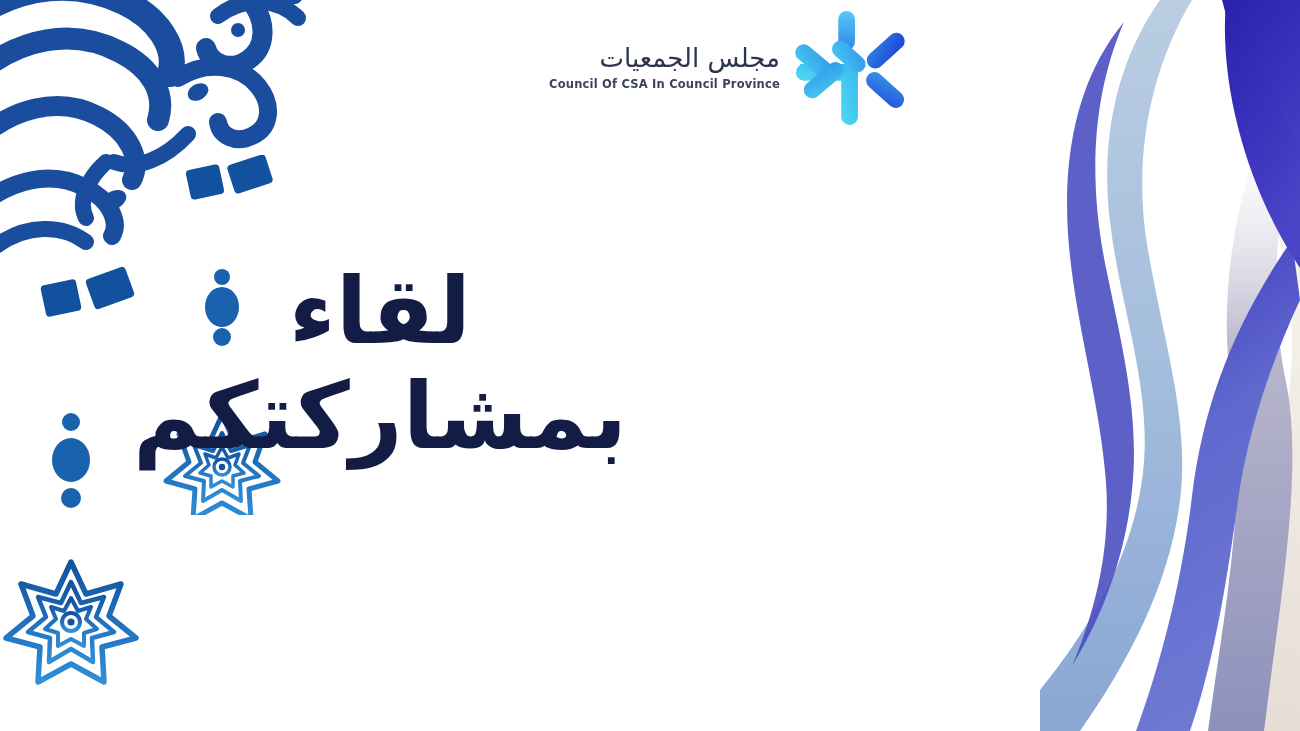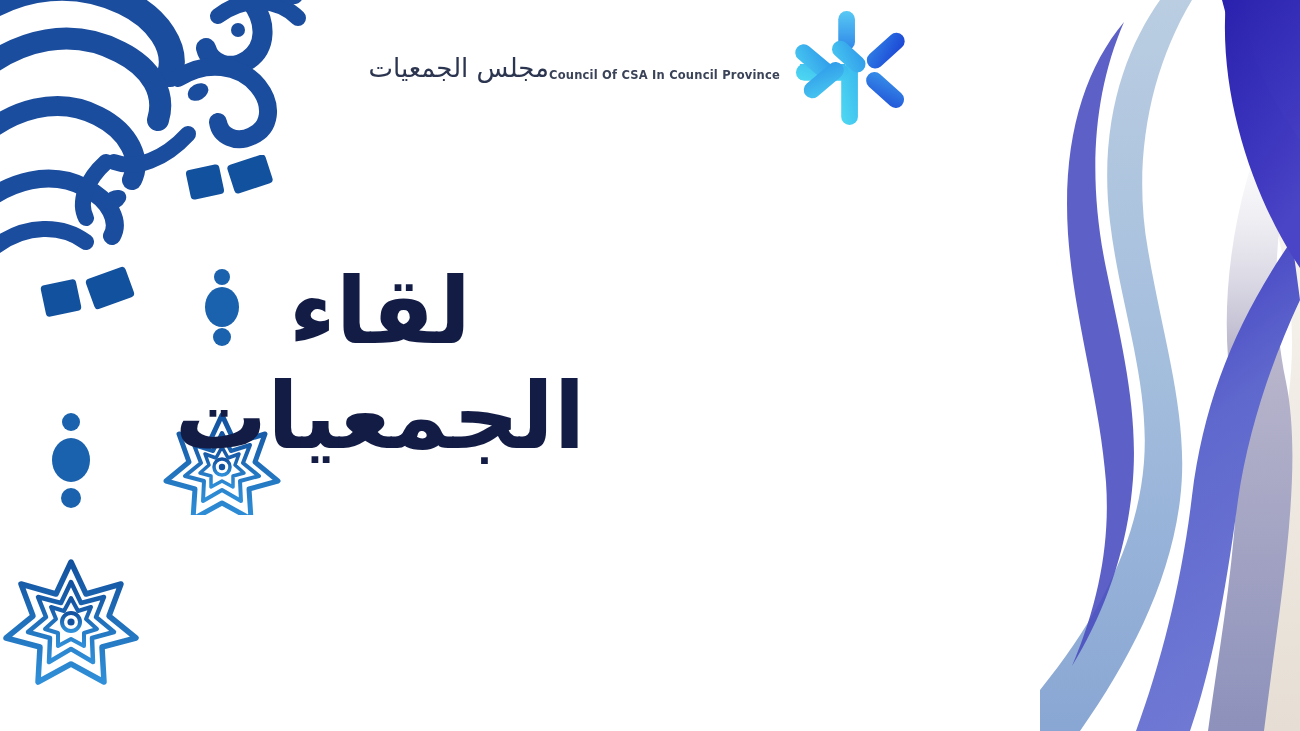--- a/index.html
+++ b/index.html
@@ -16,21 +16,21 @@
   .ornament{position:absolute;pointer-events:none;}
   .orn-a{left:150px;top:155px;width:170px;height:360px;}
   .orn-b{left:-5px;top:250px;width:175px;height:450px;}
 
   
   .ribbons{position:absolute;right:0;top:0;width:260px;height:731px;pointer-events:none;}
 
   
   .logo{position:absolute;left:552px;top:8px;width:360px;height:120px;display:flex;
         align-items:center;justify-content:flex-end;gap:14px;}
-  .logo-text{display:flex;flex-direction:row;align-items:flex-end;line-height:1.0;}
+  .logo-text{display:flex;flex-direction:column;align-items:flex-end;line-height:1.0;}
   .logo-ar1,.logo-ar2{
     direction:rtl;color:#2c3550;font-weight:400;font-size:26px;letter-spacing:0px;
     white-space:nowrap;margin:0;padding:0;
   }
   .logo-ar2{margin-top:4px;}
   .logo-en{
     color:#3b4358;font-size:11.5px;font-weight:600;letter-spacing:.2px;
     white-space:nowrap;margin-top:8px;
   }
   .logo-mark{width:118px;height:118px;flex:0 0 118px;}
@@ -212,17 +212,17 @@
       <rect x="36" y="40" width="40" height="17" rx="8.5" fill="url(#lgB)" transform="rotate(42 56 48)"></rect>
 
       <rect x="70" y="34" width="46" height="17" rx="8.5" fill="url(#lgC)" transform="rotate(-42 93 42)"></rect>
 
       <rect x="70" y="74" width="46" height="17" rx="8.5" fill="url(#lgD)" transform="rotate(42 93 82)"></rect>
     </svg>
   </div>
 
   <div class="title">
     <span class="l1">لقاء</span>
-    <span class="l2">الجمعيات</span>
+    <span class="l2">بمشاركتكم</span>
   </div>
 
 
 </div>
 
 </body></html>

